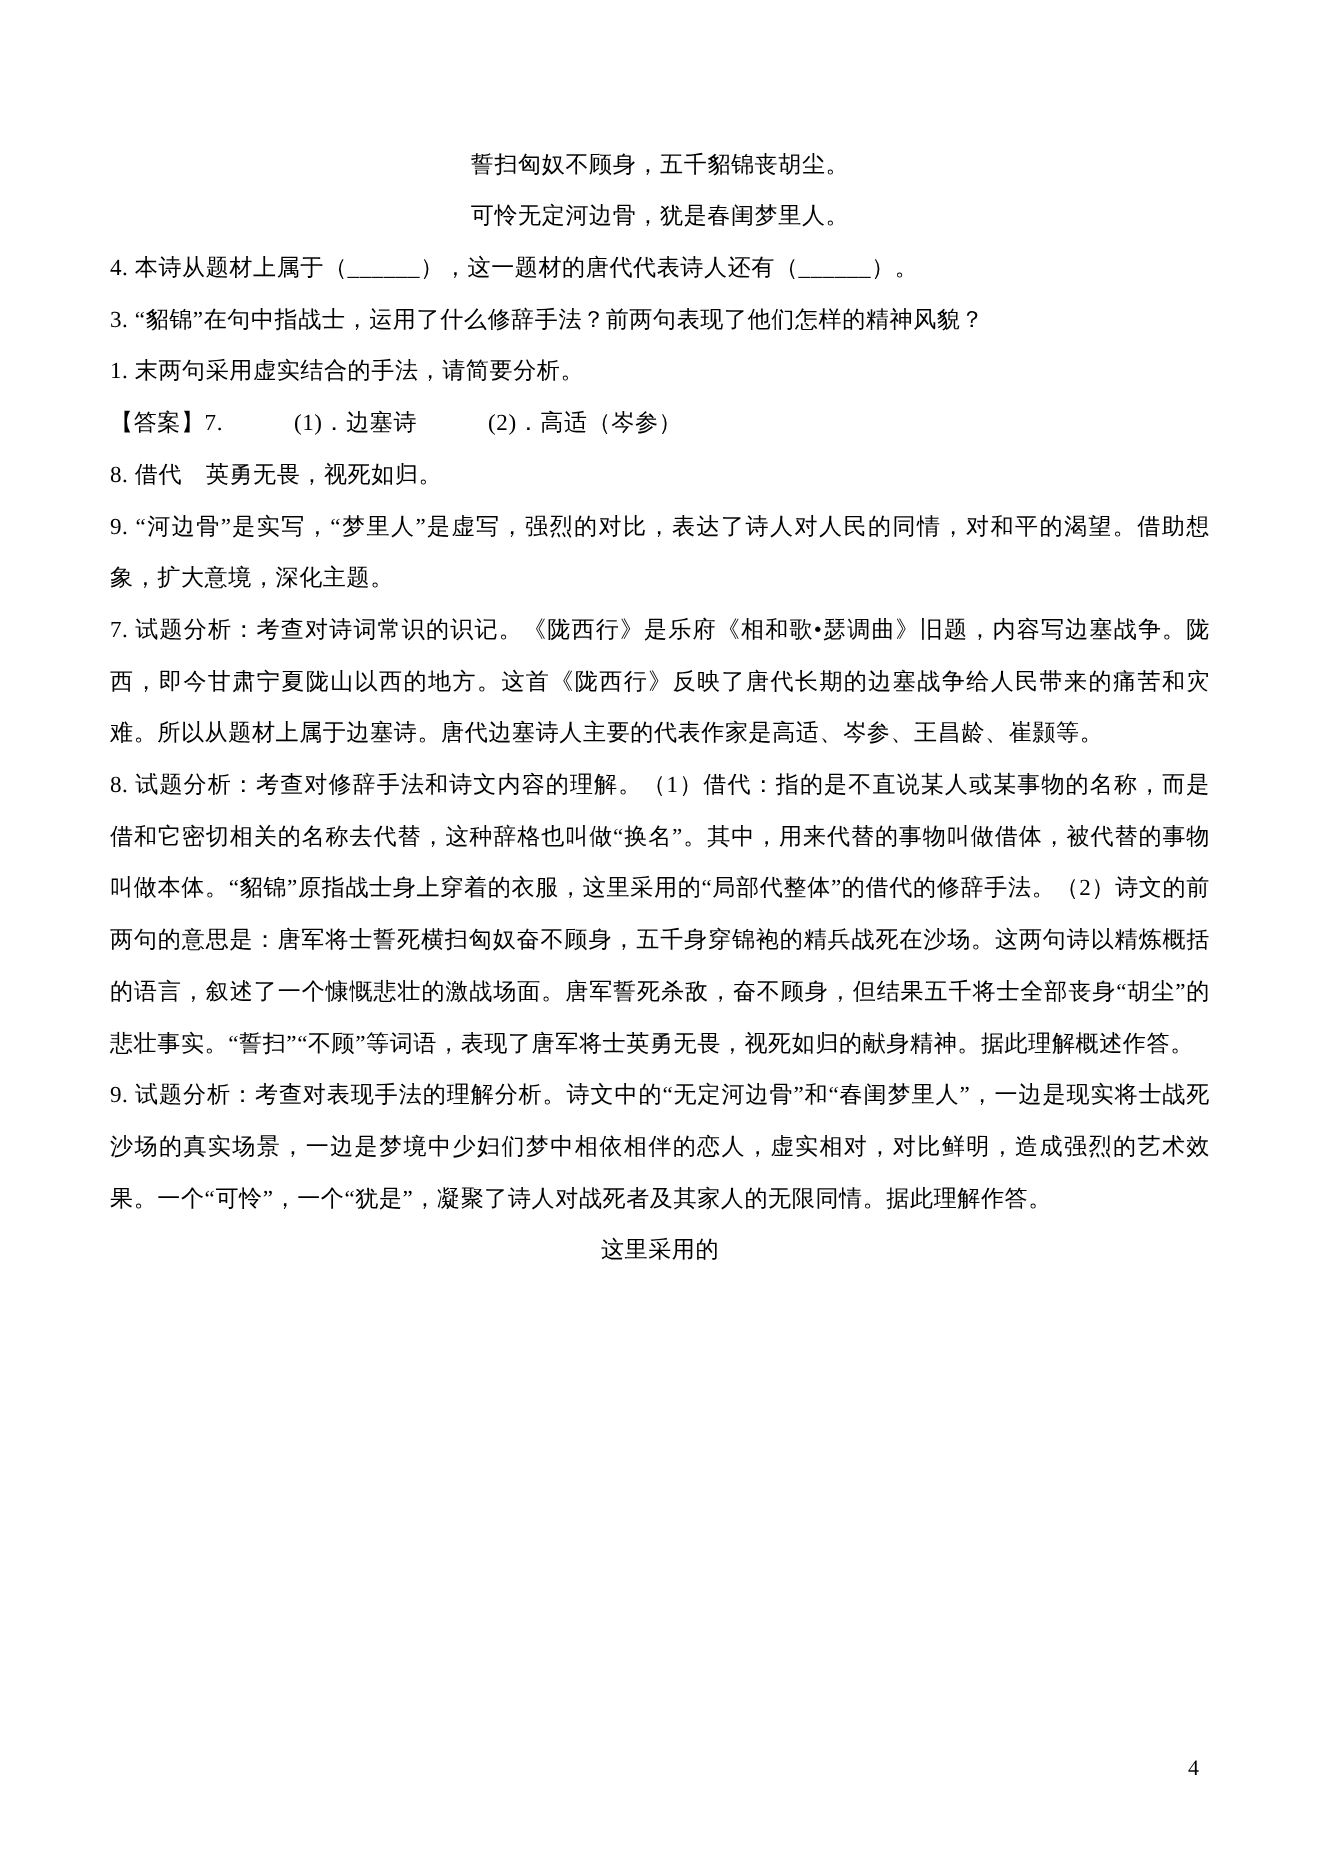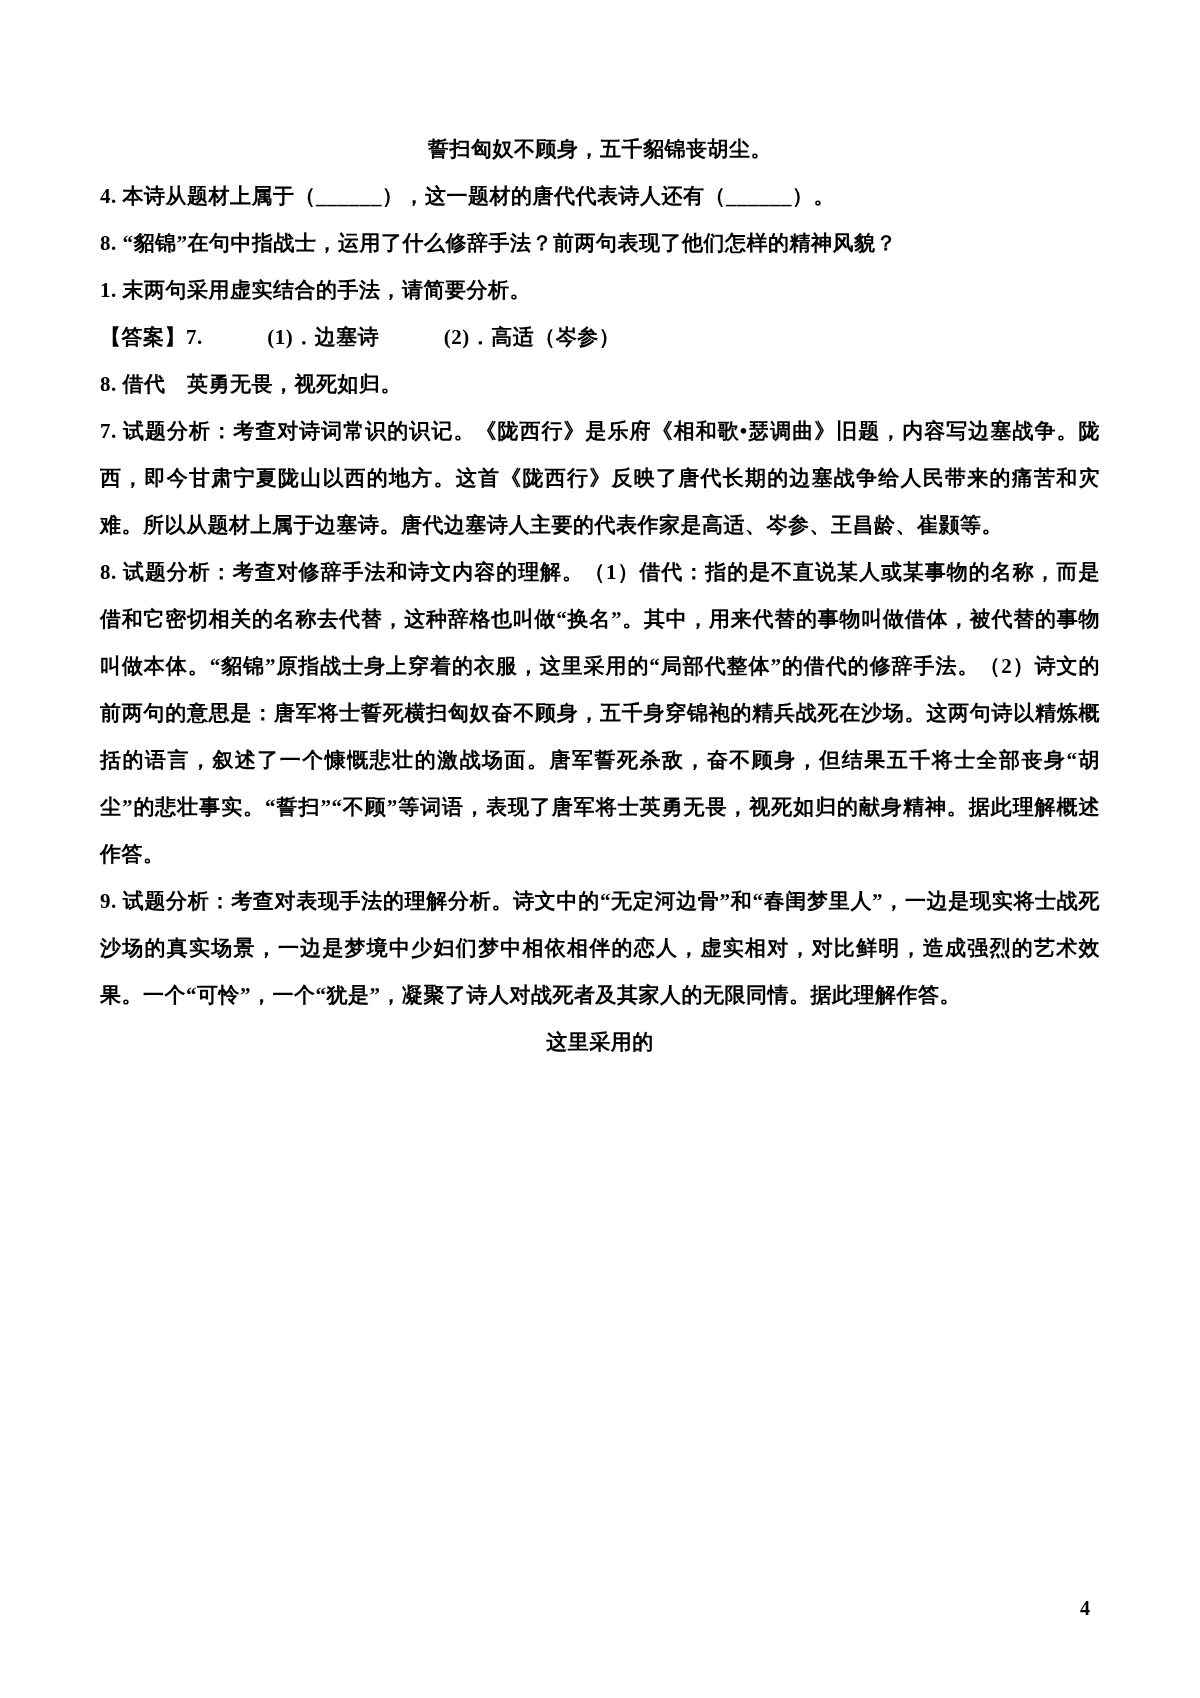--- a/index.html
+++ b/index.html
@@ -8,21 +8,20 @@
     background: #ffffff;
   }
   .page {
     position: relative;
     width: 1200px;
     height: 1698px;
     background: #ffffff;
     color: #000000;
     font-family: "Liberation Serif", "DejaVu Serif", serif;
     overflow: hidden;
-    font-weight: bold;
   }
   .content {
     position: absolute;
     left: 100px;
     top: 126px;
     width: 1000px;
     font-size: 21px;
     line-height: 47px;
     letter-spacing: 0.5px;
   }
@@ -50,27 +49,29 @@
     color: #000000;
   }
 </style>
 </head>
 <body>
 
 <div class="page">
   <div class="content">
 
     <p class="center">誓扫匈奴不顾身，五千貂锦丧胡尘。</p>
+    <p class="center">可怜无定河边骨，犹是春闺梦里人。</p>
 
     <p>4. 本诗从题材上属于（______），这一题材的唐代代表诗人还有（______）。</p>
-    <p>8. “貂锦”在句中指战士，运用了什么修辞手法？前两句表现了他们怎样的精神风貌？</p>
+    <p>3. “貂锦”在句中指战士，运用了什么修辞手法？前两句表现了他们怎样的精神风貌？</p>
     <p>1. 末两句采用虚实结合的手法，请简要分析。</p>
 
     <p>【答案】7.　　　(1)．边塞诗　　　(2)．高适（岑参）</p>
     <p>8. 借代　英勇无畏，视死如归。</p>
+    <p>9. “河边骨”是实写，“梦里人”是虚写，强烈的对比，表达了诗人对人民的同情，对和平的渴望。借助想象，扩大意境，深化主题。</p>
 
     <p>7. 试题分析：考查对诗词常识的识记。《陇西行》是乐府《相和歌•瑟调曲》旧题，内容写边塞战争。陇西，即今甘肃宁夏陇山以西的地方。这首《陇西行》反映了唐代长期的边塞战争给人民带来的痛苦和灾难。所以从题材上属于边塞诗。唐代边塞诗人主要的代表作家是高适、岑参、王昌龄、崔颢等。</p>
     <p>8. 试题分析：考查对修辞手法和诗文内容的理解。（1）借代：指的是不直说某人或某事物的名称，而是借和它密切相关的名称去代替，这种辞格也叫做“换名”。其中，用来代替的事物叫做借体，被代替的事物叫做本体。“貂锦”原指战士身上穿着的衣服，这里采用的“局部代整体”的借代的修辞手法。（2）诗文的前两句的意思是：唐军将士誓死横扫匈奴奋不顾身，五千身穿锦袍的精兵战死在沙场。这两句诗以精炼概括的语言，叙述了一个慷慨悲壮的激战场面。唐军誓死杀敌，奋不顾身，但结果五千将士全部丧身“胡尘”的悲壮事实。“誓扫”“不顾”等词语，表现了唐军将士英勇无畏，视死如归的献身精神。据此理解概述作答。</p>
     <p>9. 试题分析：考查对表现手法的理解分析。诗文中的“无定河边骨”和“春闺梦里人”，一边是现实将士战死沙场的真实场景，一边是梦境中少妇们梦中相依相伴的恋人，虚实相对，对比鲜明，造成强烈的艺术效果。一个“可怜”，一个“犹是”，凝聚了诗人对战死者及其家人的无限同情。据此理解作答。</p>
 
     <p class="center">这里采用的</p>
 
   </div>
 
   <div class="page-number">4</div>

